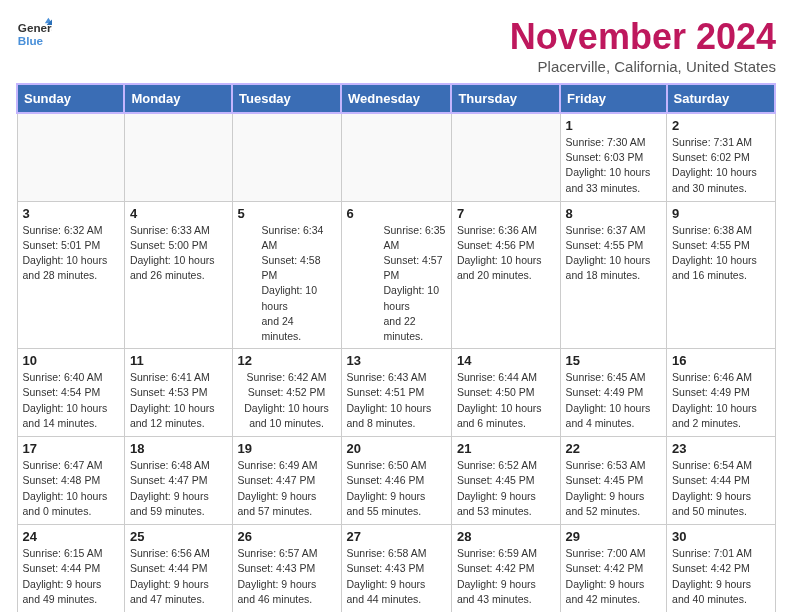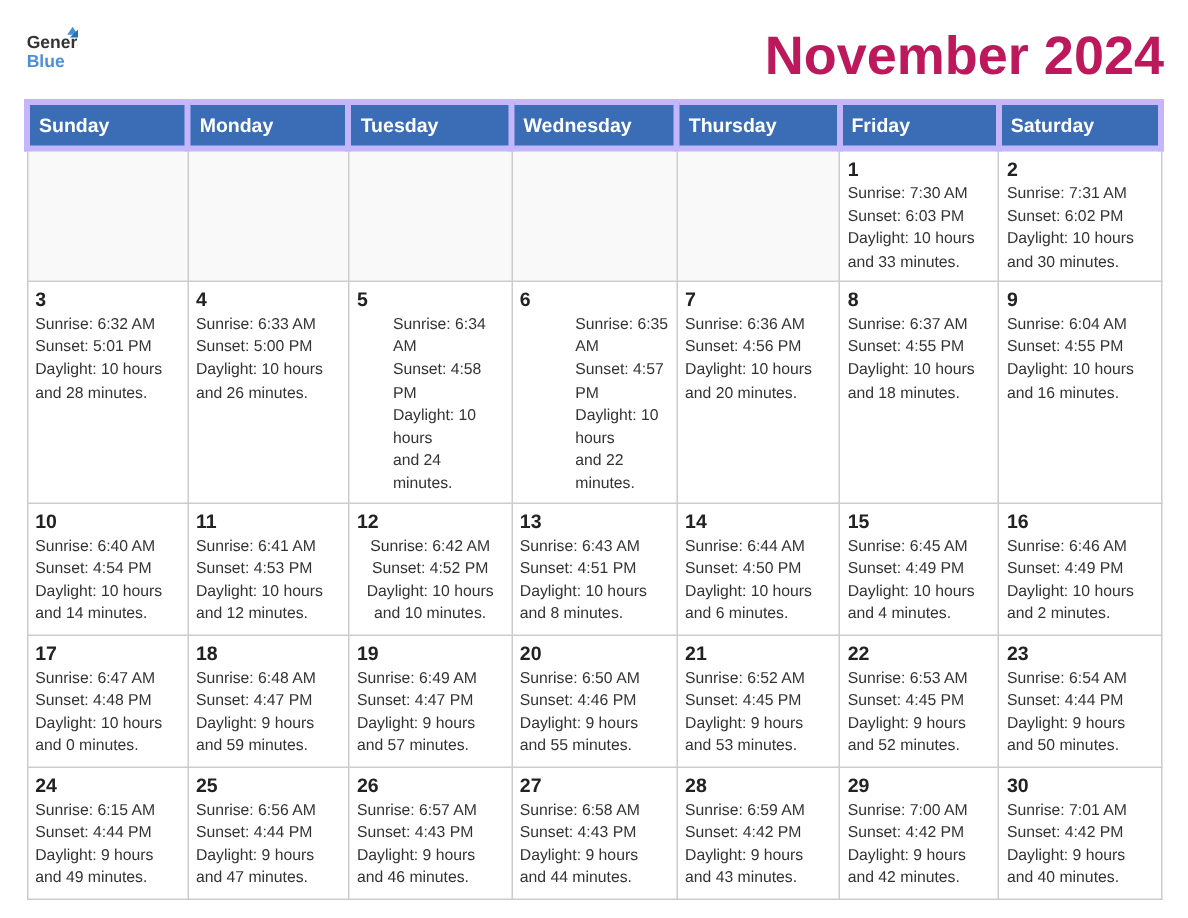--- a/index.html
+++ b/index.html
@@ -41,21 +41,21 @@
       width: 100%;
       border-collapse: collapse;
       font-size: 11px;
     }
     .calendar th {
       background: #3a6db5;
       color: #fff;
       text-align: left;
       padding: 6px 6px;
       font-size: 13px;
-      border: 4px solid #c4b5fd;
+      border: 2px solid #c4b5fd;
     }
     .calendar td {
       border: 1px solid #ccc;
       vertical-align: top;
       padding: 4px 5px;
       width: 113px;
       min-height: 80px;
       background: #fff;
     }
     .calendar td.empty {
@@ -84,20 +84,21 @@
   <div class="logo">
     <svg class="logo-icon" viewBox="0 0 40 40">
       <text x="2" y="18" font-size="13" font-weight="bold" fill="#333">General</text>
       <text x="2" y="32" font-size="13" font-weight="bold" fill="#4a90d9">Blue</text>
       <polygon points="32,8 40,8 36,2" fill="#4a90d9"></polygon>
       <polygon points="34,10 40,10 40,4" fill="#2a70b9"></polygon>
     </svg>
   </div>
   <div class="title-block">
     <div class="month-title">November 2024</div>
+    <div class="subtitle">Placerville, California, United States</div>
   </div>
 </div>
 
 <table class="calendar">
   <thead>
     <tr id="weekday-header">
         <th>Sunday</th>
         <th>Monday</th>
         <th>Tuesday</th>
         <th>Wednesday</th>
@@ -166,21 +167,21 @@
         </td>
         <td>
           <span class="day-num">8</span>
           <div class="day-info" style="white-space: pre-line;">Sunrise: 6:37 AM
 Sunset: 4:55 PM
 Daylight: 10 hours
 and 18 minutes.</div>
         </td>
         <td>
           <span class="day-num">9</span>
-          <div class="day-info" style="white-space: pre-line;">Sunrise: 6:04 AM
+          <div class="day-info" style="white-space: pre-line;">Sunrise: 6:38 AM
 Sunset: 4:55 PM
 Daylight: 10 hours
 and 16 minutes.</div>
         </td>
       </tr>
       <tr>
         <td>
           <span class="day-num">10</span>
           <div class="day-info" style="white-space: pre-line;">Sunrise: 6:40 AM
 Sunset: 4:54 PM

